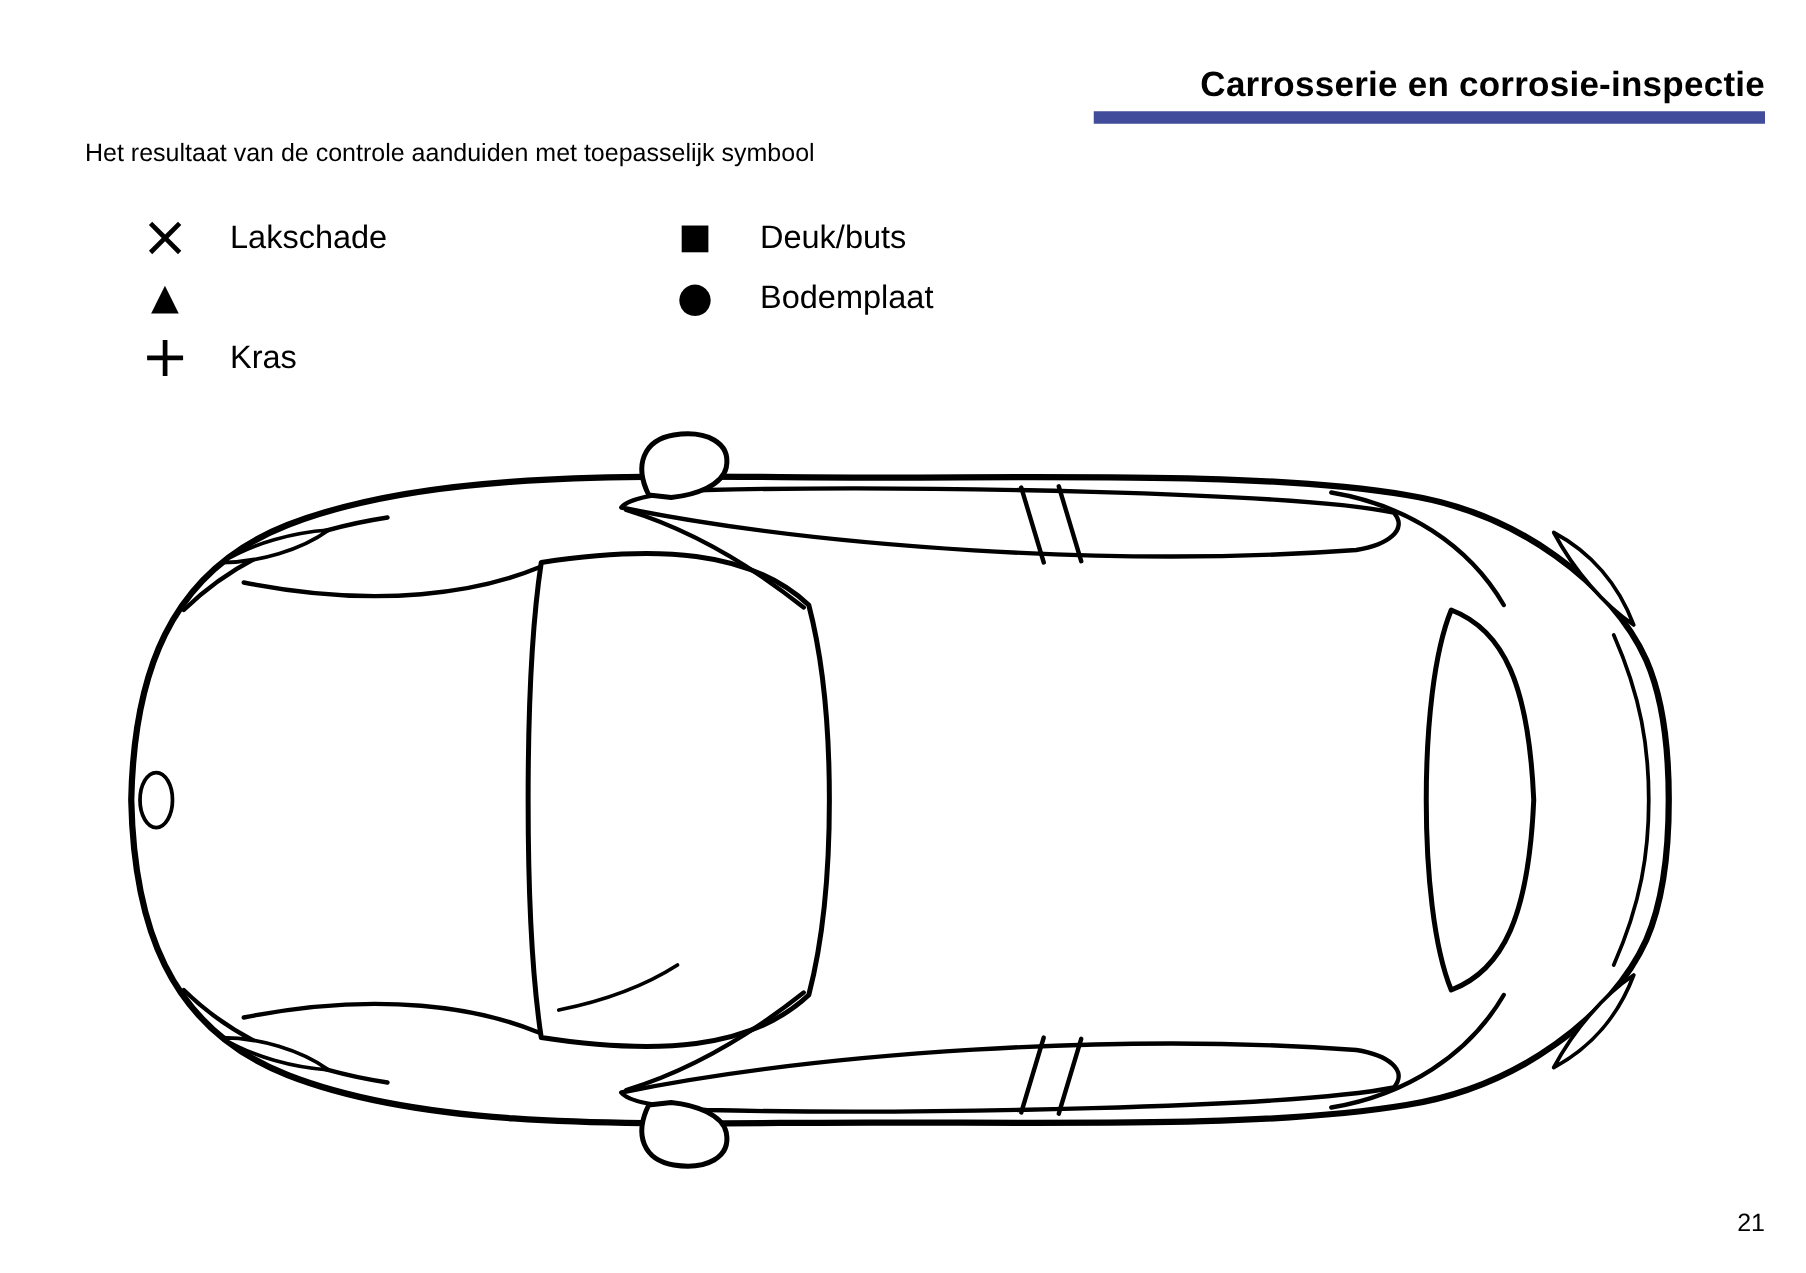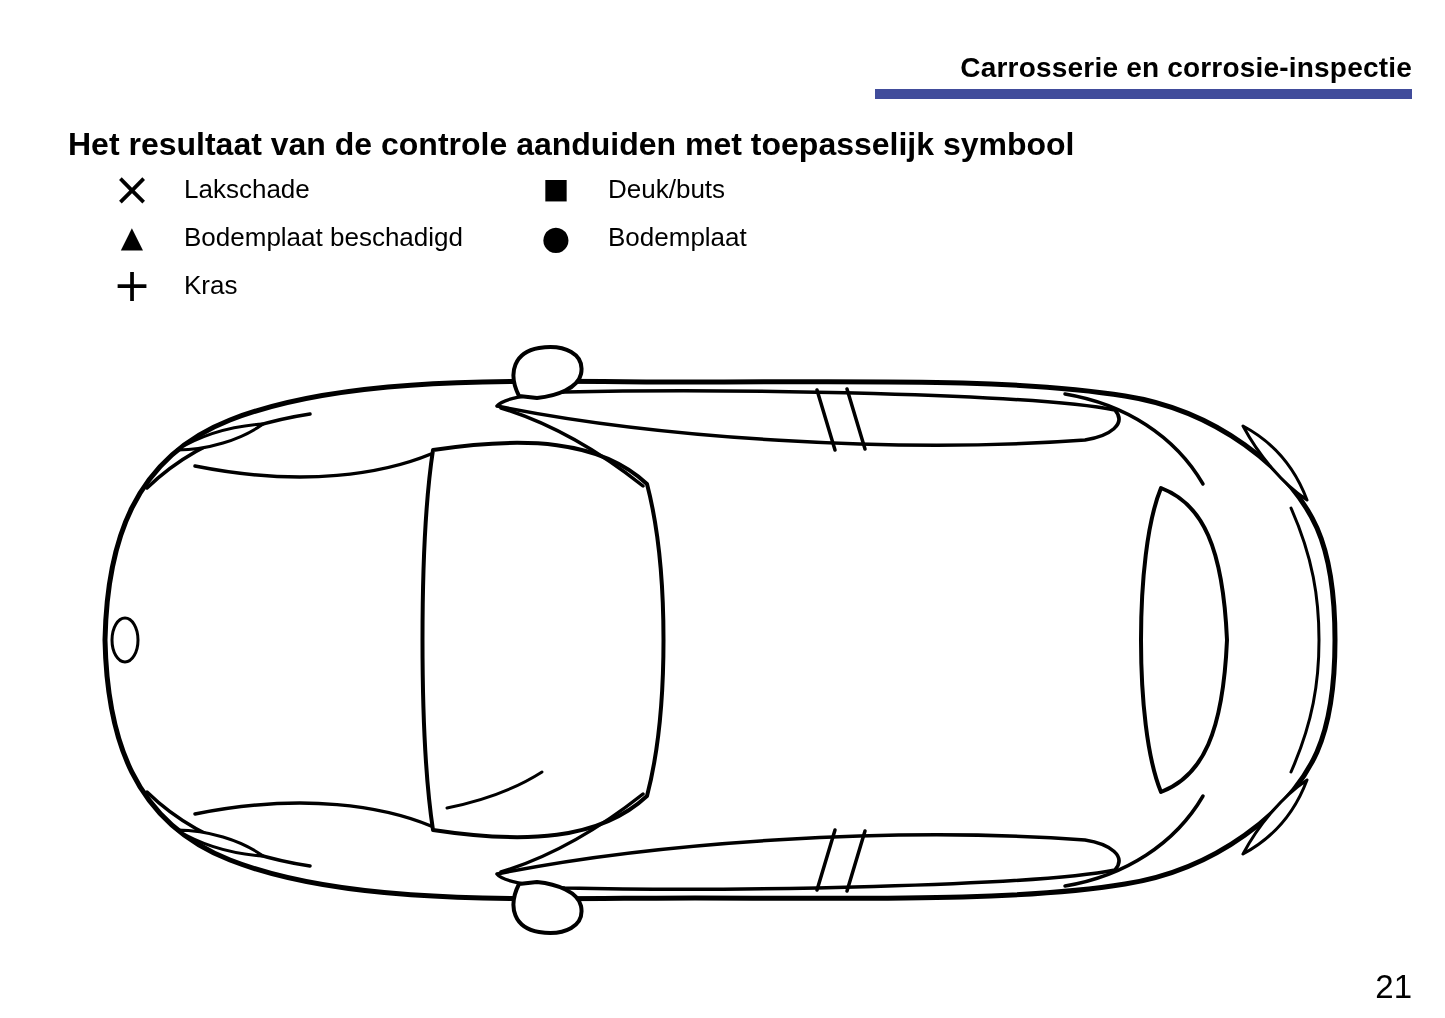--- a/index.html
+++ b/index.html
@@ -25,24 +25,24 @@
   .header-underline {
     position: absolute;
     top: 89px;
     left: 875px;
     width: 537px;
     height: 10px;
     background: var(--accent-bar);
   }
   .instruction-heading {
     position: absolute;
-    top: 126px;
+    top: 112px;
     left: 68px;
-    font-size: 32px;
-    font-weight: bold;
+    font-size: 20px;
+    font-weight: normal;
     white-space: nowrap;
   }
   .legend-col { position: absolute; top: 165px; }
   .legend-col-1 { left: 108px; }
   .legend-col-2 { left: 532px; }
   .legend-row {
     display: flex;
     align-items: center;
     height: 48px;
   }
@@ -70,41 +70,40 @@
     left: 95px;
     top: 338px;
     width: 1248px;
     height: 608px;
   }
   .car-diagram svg { display: block; width: 100%; height: 100%; }
   .page-number {
     position: absolute;
     top: 968px;
     right: 33px;
-    font-size: 33px;
+    font-size: 20px;
   }
 </style>
 </head>
 <body>
 
 <div class="page">
 
   <div class="header-title">Carrosserie en corrosie-inspectie</div>
   <div class="header-underline"></div>
 
   <div class="instruction-heading">Het resultaat van de controle aanduiden met toepasselijk symbool</div>
 
   <div class="legend-col legend-col-1">
     <div class="legend-row">
       <span class="sym sym-x">×</span>
       <span class="lbl">Lakschade</span>
     </div>
     <div class="legend-row">
       <span class="sym sym-triangle">▲</span>
-      <span class="lbl">Bodemplaat beschadigd</span>
     </div>
     <div class="legend-row">
       <span class="sym sym-plus">+</span>
       <span class="lbl">Kras</span>
     </div>
   </div>
 
   <div class="legend-col legend-col-2">
     <div class="legend-row">
       <span class="sym sym-square">■</span>

